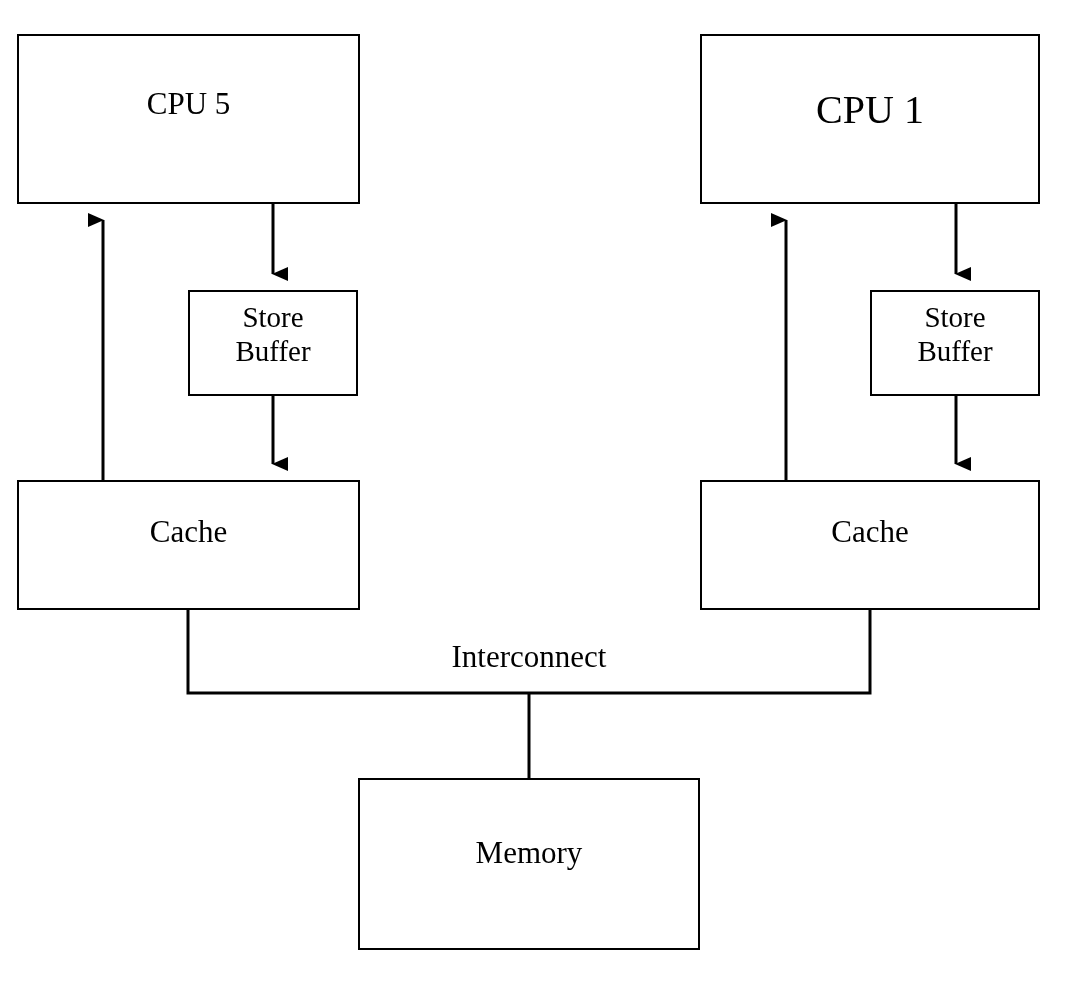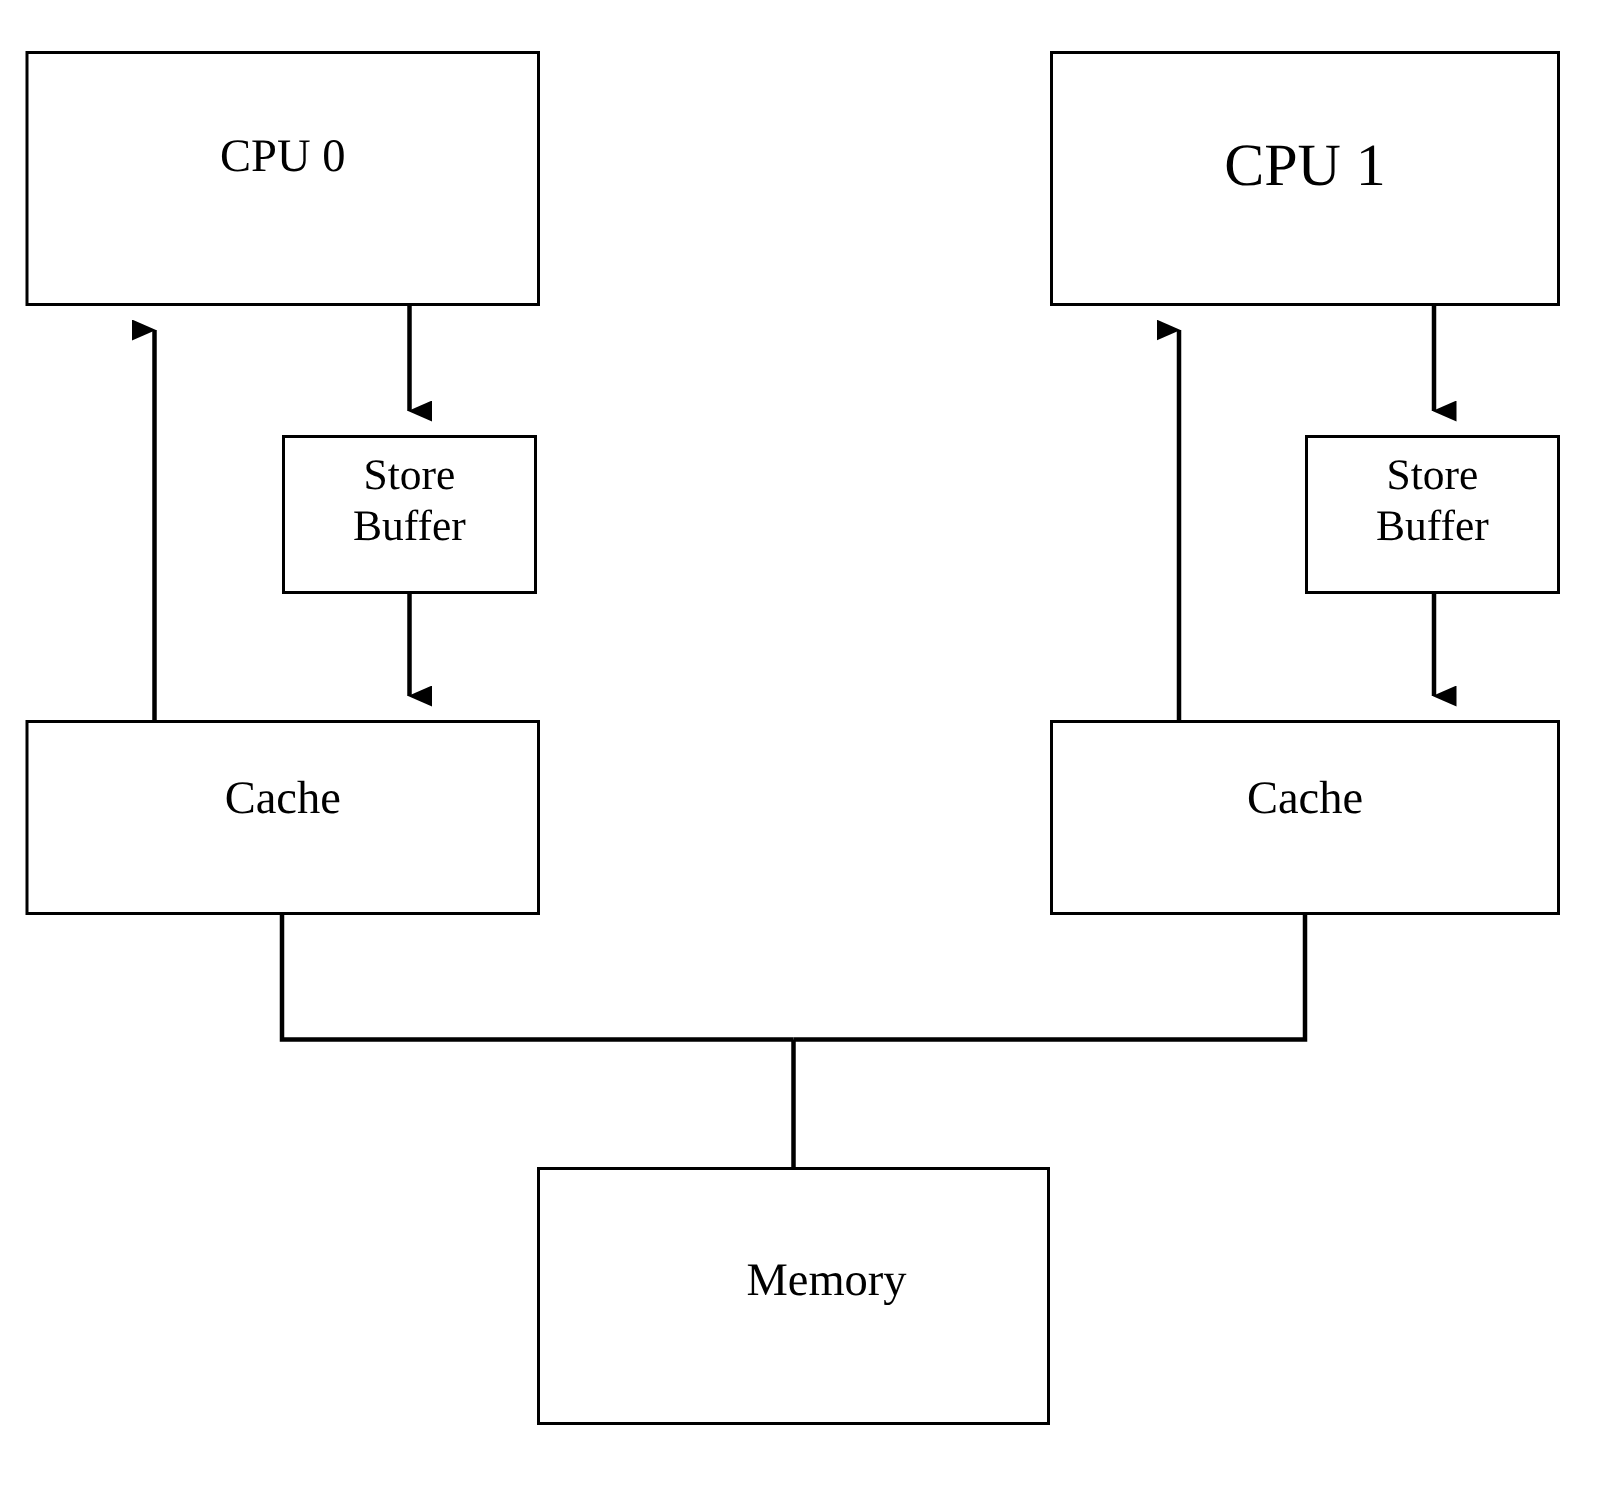--- a/index.html
+++ b/index.html
@@ -54,21 +54,21 @@
   #cache1-box { left: 700px; top: 480px; width: 340px; height: 130px; }
   #memory-box { left: 358px; top: 778px; width: 342px; height: 172px; }
 
   
   #cpu0-label   { left: 17px;  top: 86px;  width: 343px; font-size: 31px; }
   #cpu1-label   { left: 700px; top: 86px;  width: 340px; font-size: 40px; }
   #sb0-label    { left: 188px; top: 300px; width: 170px; font-size: 29px; }
   #sb1-label    { left: 870px; top: 300px; width: 170px; font-size: 29px; }
   #cache0-label { left: 17px;  top: 514px; width: 343px; font-size: 31px; }
   #cache1-label { left: 700px; top: 514px; width: 340px; font-size: 31px; }
-  #memory-label { left: 358px; top: 835px; width: 342px; font-size: 31px; margin-left: 22px; }
+  #memory-label { left: 358px; top: 835px; width: 342px; font-size: 31px; }
   #interconnect-label { left: 349px; top: 639px; width: 360px; font-size: 31px; }
 </style>
 </head>
 <body>
 
 <div id="canvas">
 
   <svg class="diagram-svg" viewBox="0 0 1068 990">
     <defs>
       <marker id="arrowDown" markerWidth="14" markerHeight="16" refX="7" refY="15" orient="auto" markerUnits="userSpaceOnUse">
@@ -99,30 +99,31 @@
   </svg>
 
   <div class="node-box" id="cpu0-box"></div>
   <div class="node-box" id="cpu1-box"></div>
   <div class="node-box" id="sb0-box"></div>
   <div class="node-box" id="sb1-box"></div>
   <div class="node-box" id="cache0-box"></div>
   <div class="node-box" id="cache1-box"></div>
   <div class="node-box" id="memory-box"></div>
 
-  <div class="node-label" id="cpu0-label">CPU 0</div>
+  <div class="node-label" id="cpu0-label">CPU 5</div>
 
   <div class="node-label" id="cpu1-label">CPU 1</div>
 
   <div class="node-label" id="sb0-label">Store
 Buffer</div>
 
   <div class="node-label" id="sb1-label">Store
 Buffer</div>
 
   <div class="node-label" id="cache0-label">Cache</div>
 
   <div class="node-label" id="cache1-label">Cache</div>
 
   <div class="node-label" id="memory-label">Memory</div>
 
+  <div class="edge-label" id="interconnect-label">Interconnect</div>
 
 </div>
 
 </body></html>

